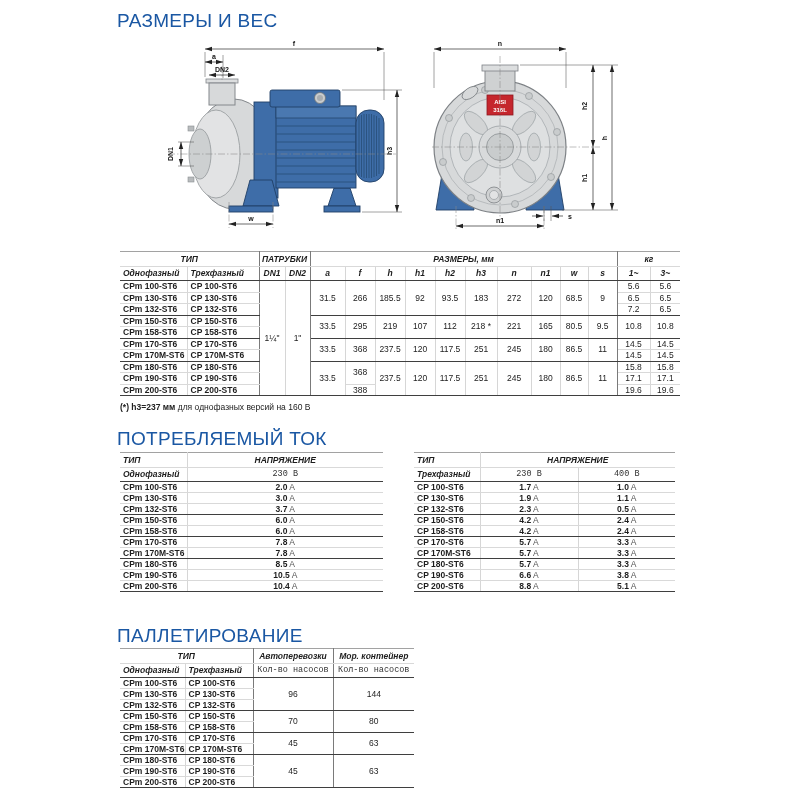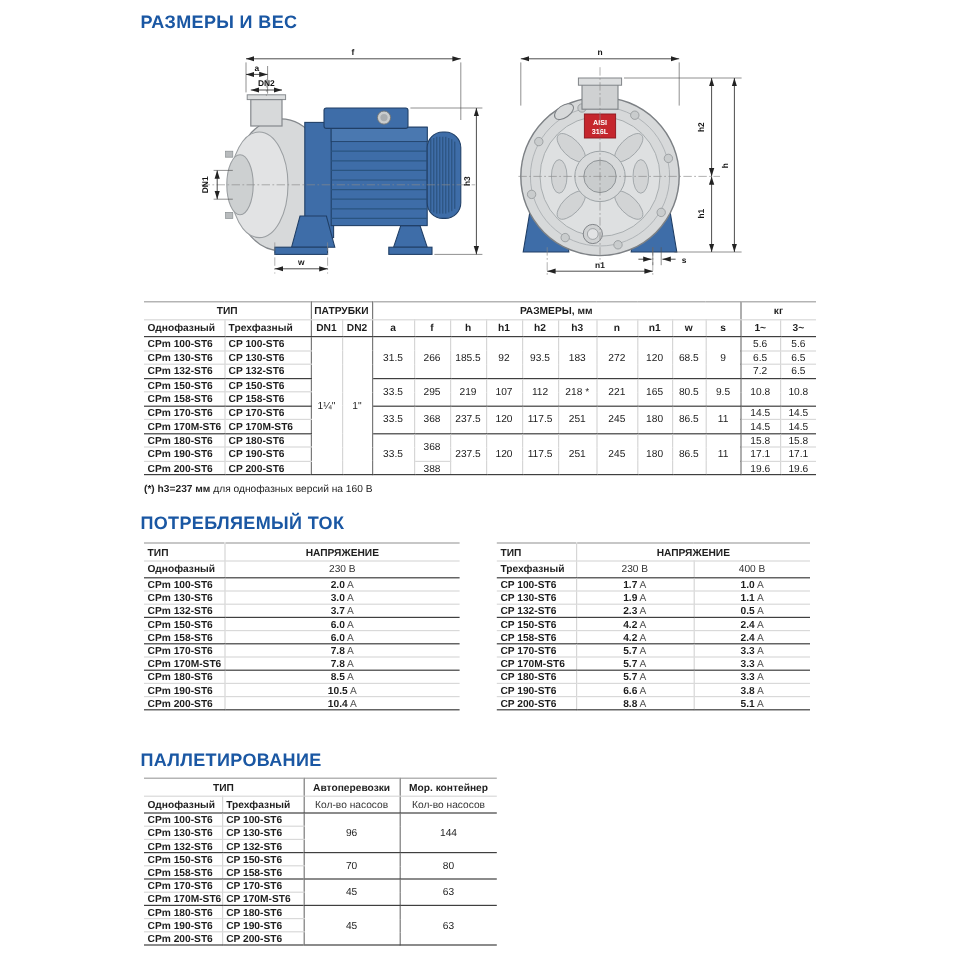--- a/index.html
+++ b/index.html
@@ -1,23 +1,23 @@
 <!DOCTYPE html>
 <html><head>
 <meta charset="utf-8">
 <style>
   html,body{margin:0;padding:0;}
   body{width:800px;height:800px;background:#ffffff;font-family:"Liberation Sans",sans-serif;color:#1d1d1d;position:relative;overflow:hidden;}
   .abs{position:absolute;}
-  .sec-title{font-size:15px;font-weight:bold;color:#1a57a3;letter-spacing:.3px;}
+  .sec-title{font-size:19px;font-weight:normal;color:#1a57a3;letter-spacing:.3px;}
   table{border-collapse:collapse;table-layout:fixed;border-top:1px solid #a2a2a2;}
   th,td{font-size:8.5px;line-height:1;padding:0 1px;text-align:center;font-weight:normal;white-space:nowrap;overflow:hidden;}
   .nm{text-align:left;font-weight:bold;padding-left:3px;}
-  .hb{font-weight:bold;}
-  .sub{color:#333;}
+  .hb{font-weight:bold;font-style:italic;}
+  .sub{color:#333;font-family:Liberation Mono, monospace;}
   .vl{border-right:1px solid #d6d6d6;}
   .vd{border-right:1px solid #7a7a7a;}
   .bl{border-bottom:1px solid #d9d9d9;}
   .bd{border-bottom:1.3px solid #3f3f3f;}
   .wt{font-weight:normal;}
   .dimv{color:#222;}
   .u{color:#555;font-weight:normal;}
   tr.hr1{height:15px;} tr.hr2{height:14px;}
   #t-dims tr.dr{height:11.5px;}
   #t-cur1 tr.dr,#t-cur3 tr.dr,#t-pal tr.dr{height:11px;}

